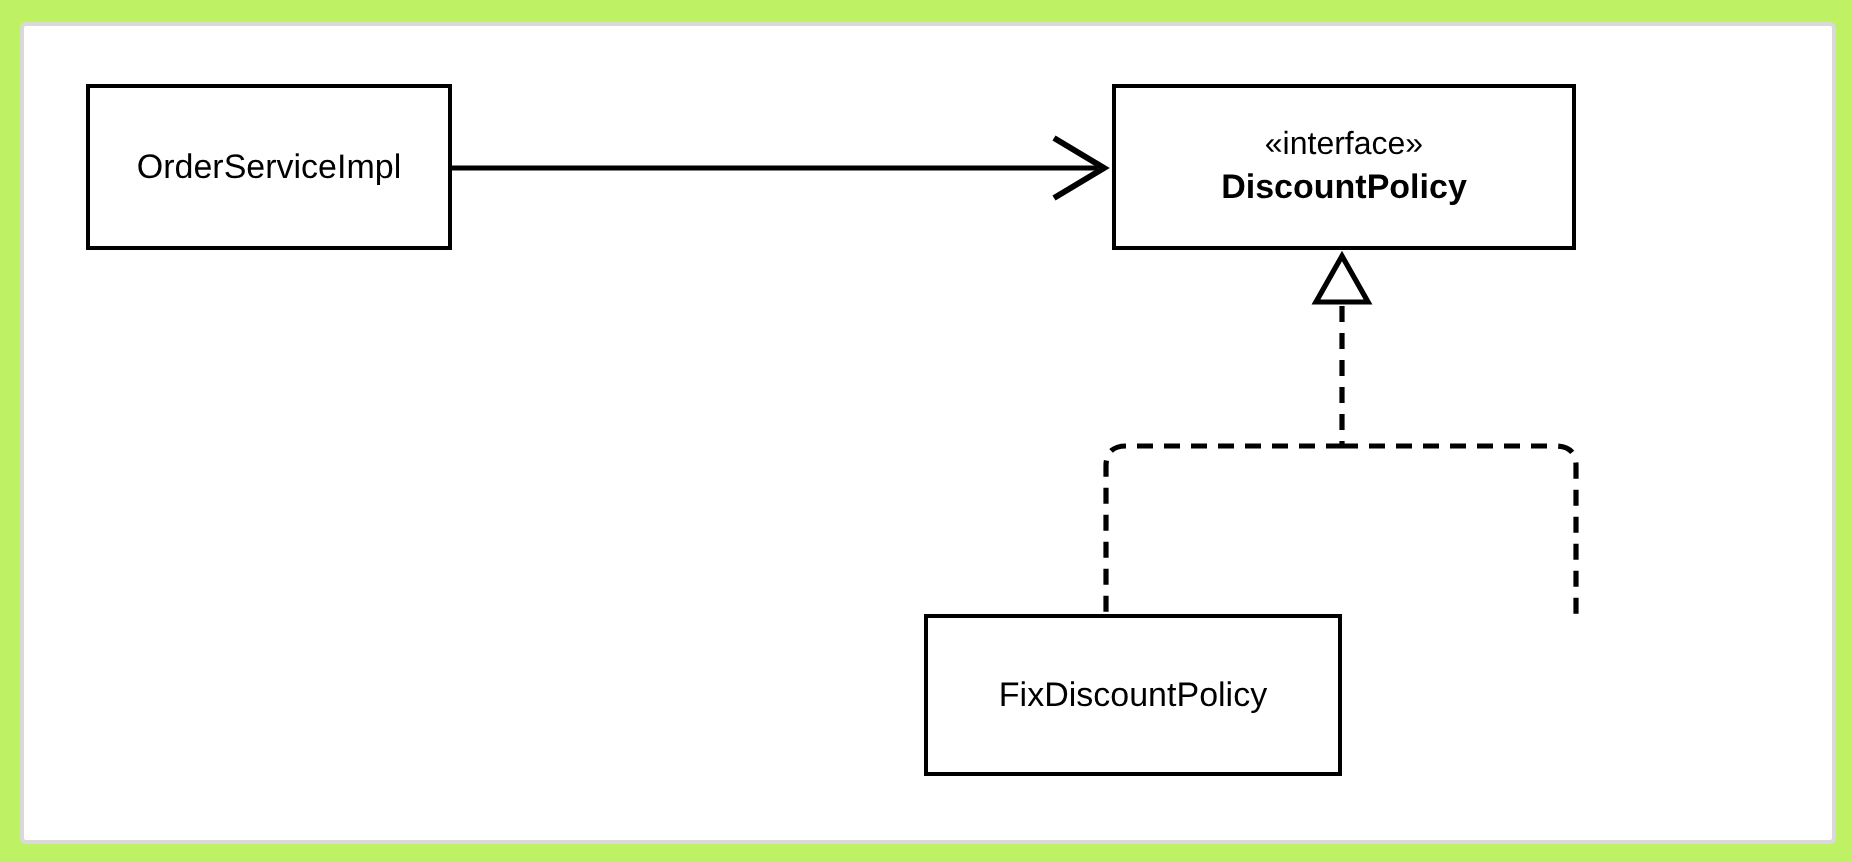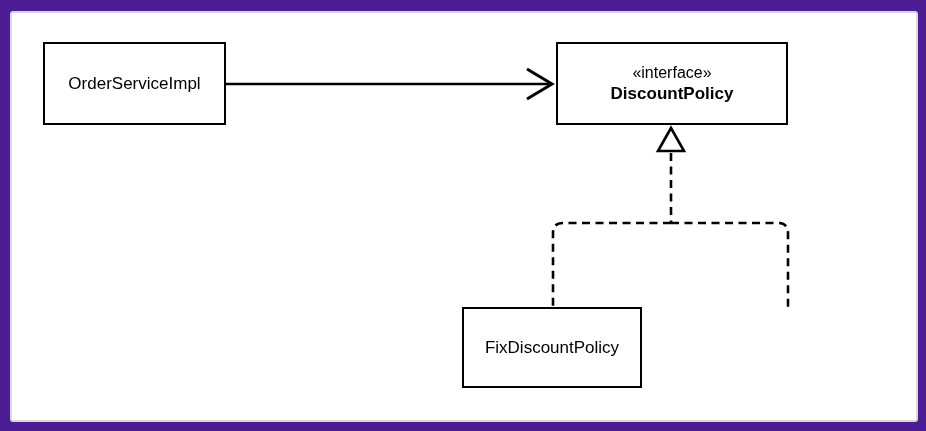--- a/index.html
+++ b/index.html
@@ -5,21 +5,21 @@
   html, body {
     margin: 0;
     padding: 0;
     background: #ffffff;
     font-family: "Liberation Sans", sans-serif;
   }
   .stage {
     position: relative;
     width: 926px;
     height: 431px;
-    background: #4c1d95;
+    background: #bef264;
     overflow: hidden;
   }
   .frame {
     position: absolute;
     left: 10px;
     top: 11px;
     width: 904px;
     height: 407px;
     border: 2px solid #d9d9d9;
     border-radius: 3px;
@@ -43,21 +43,21 @@
   .uml-box .stereotype {
     font-size: 16px;
     font-weight: 400;
   }
   .uml-box .iface-name {
     font-weight: 700;
     font-size: 17px;
   }
   #box-order    { left: 43px;  top: 42px;  width: 183px; height: 83px; }
   #box-iface    { left: 556px; top: 42px;  width: 232px; height: 83px; }
-  #box-fix      { left: 462px; top: 307px; width: 180px; height: 81px; }
+  #box-fix      { left: 462px; top: 307px; width: 209px; height: 81px; }
   #box-rate     { left: 698px; top: 307px; width: 182px; height: 81px; }
   svg.connectors {
     position: absolute;
     left: 0;
     top: 0;
     width: 926px;
     height: 431px;
     z-index: 1;
   }
 </style>

